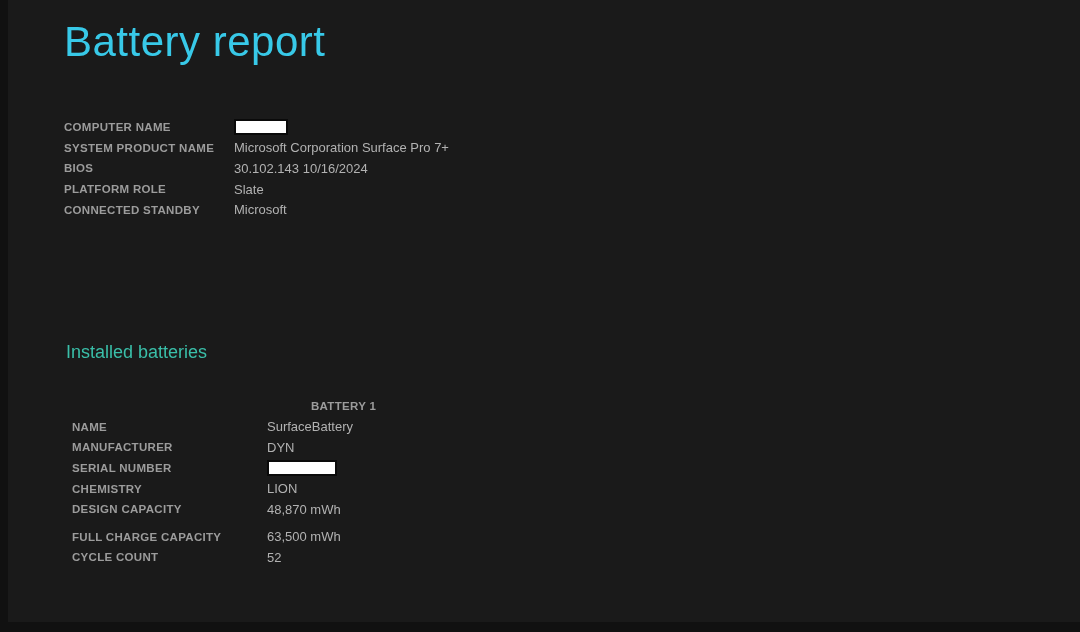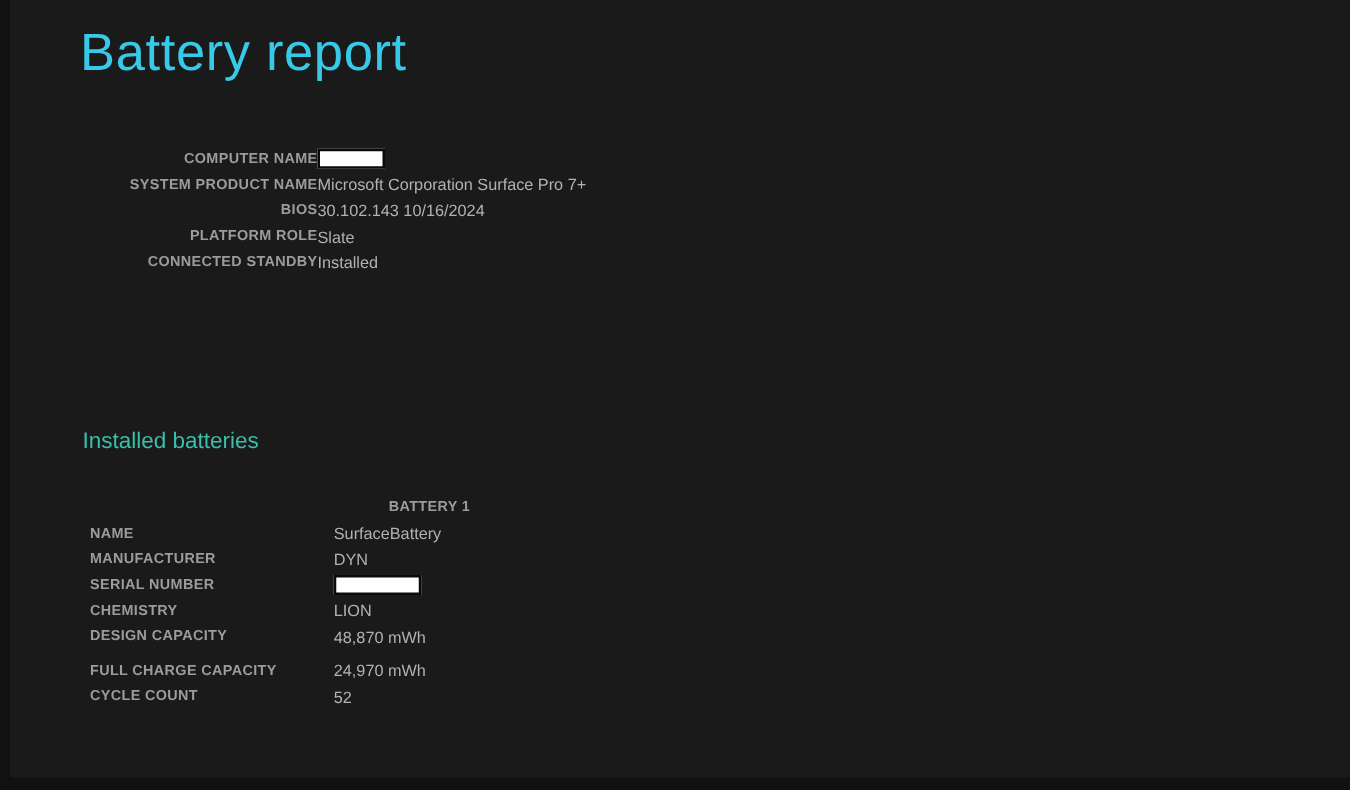--- a/index.html
+++ b/index.html
@@ -29,21 +29,21 @@
   .kv-label {
     font-size: 11.5px; font-weight: bold; letter-spacing: 0.3px;
     color: #9c9c9c; text-transform: uppercase;
     flex: 0 0 auto;
   }
   .kv-value {
     font-size: 13px; color: #b2b2b2; white-space: pre;
   }
   .kv-value.emphasis { color: #ececec; font-weight: bold; }
 
-  .sys-table { left: 84px; top: 117px; text-align: right; }
+  .sys-table { left: 64px; top: 117px; }
   .sys-table .kv-label { width: 170px; }
 
   .section-heading {
     position: absolute; left: 66px; top: 342px;
     font-size: 18px; font-weight: 400; color: #3abfa9;
   }
   .section-subtitle {
     position: absolute; left: 66px; top: 367px;
     font-size: 13px; color: #686868;
   }
@@ -87,21 +87,21 @@
     <div class="kv-row">
       <span class="kv-label">BIOS</span>
       <span class="kv-value">30.102.143 10/16/2024</span>
     </div>
     <div class="kv-row">
       <span class="kv-label">PLATFORM ROLE</span>
       <span class="kv-value">Slate</span>
     </div>
     <div class="kv-row">
       <span class="kv-label">CONNECTED STANDBY</span>
-      <span class="kv-value">Installed</span>
+      <span class="kv-value">Microsoft</span>
     </div>
   </div>
 
   <div class="section-heading">Installed batteries</div>
 
   <div class="kv-table bat-table">
     <div class="bat-header-row">
       <span class="bat-header-spacer"></span>
       <span class="bat-col-header">BATTERY 1</span>
     </div>
@@ -120,21 +120,21 @@
     <div class="kv-row">
       <span class="kv-label">CHEMISTRY</span>
       <span class="kv-value">LION</span>
     </div>
     <div class="kv-row">
       <span class="kv-label">DESIGN CAPACITY</span>
       <span class="kv-value">48,870 mWh</span>
     </div>
     <div class="kv-row gap-before">
       <span class="kv-label">FULL CHARGE CAPACITY</span>
-      <span class="kv-value">24,970 mWh</span>
+      <span class="kv-value">63,500 mWh</span>
     </div>
     <div class="kv-row">
       <span class="kv-label">CYCLE COUNT</span>
       <span class="kv-value">52</span>
     </div>
   </div>
 
 </div>
 
 </body></html>

